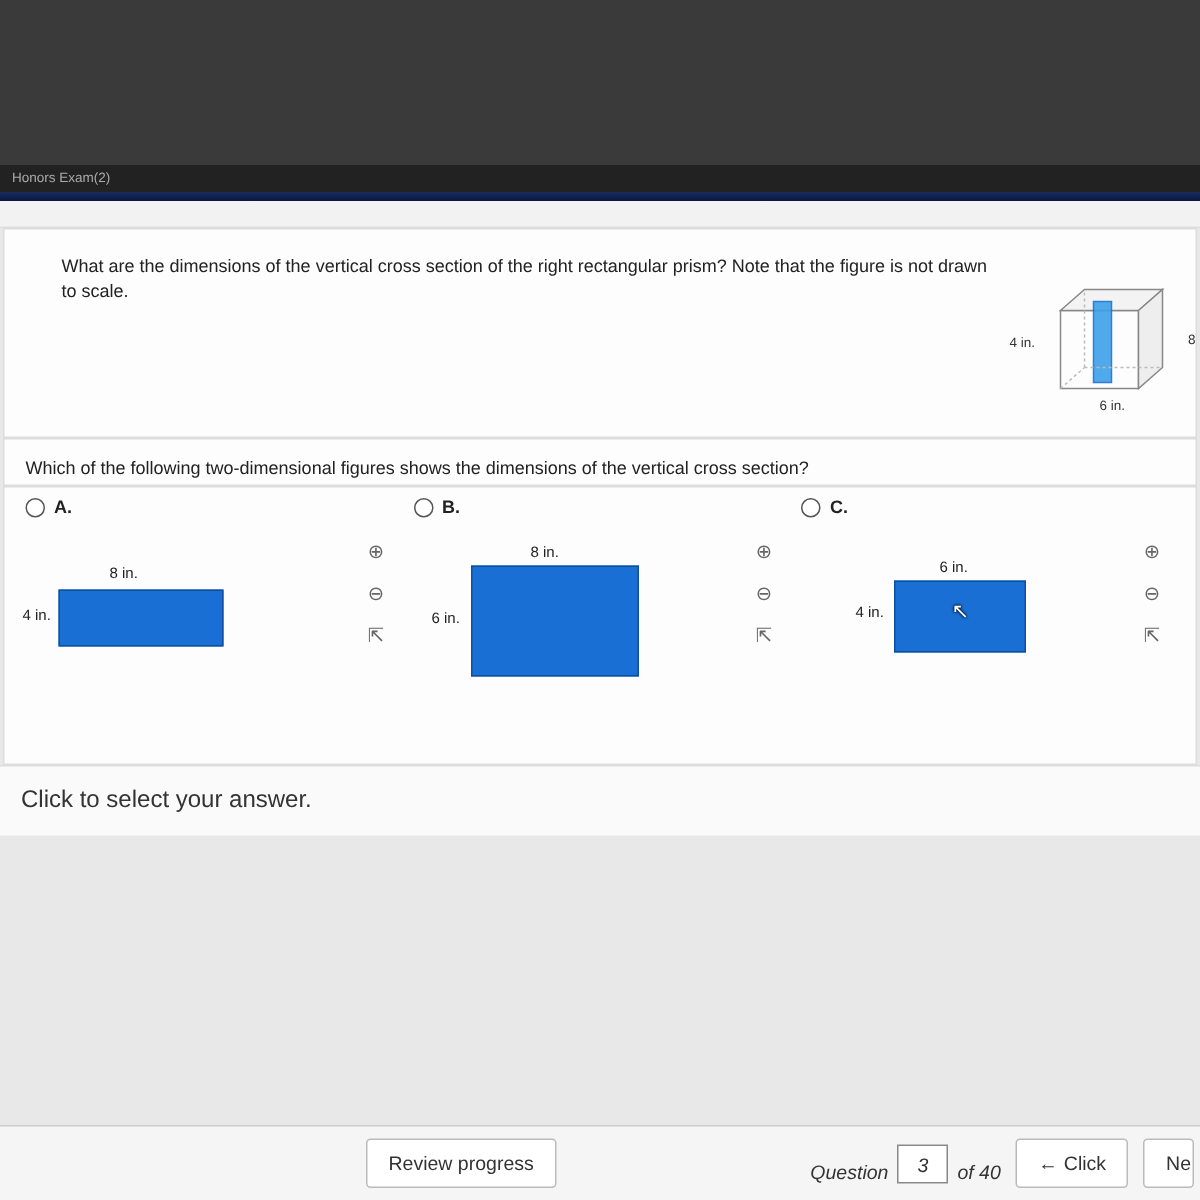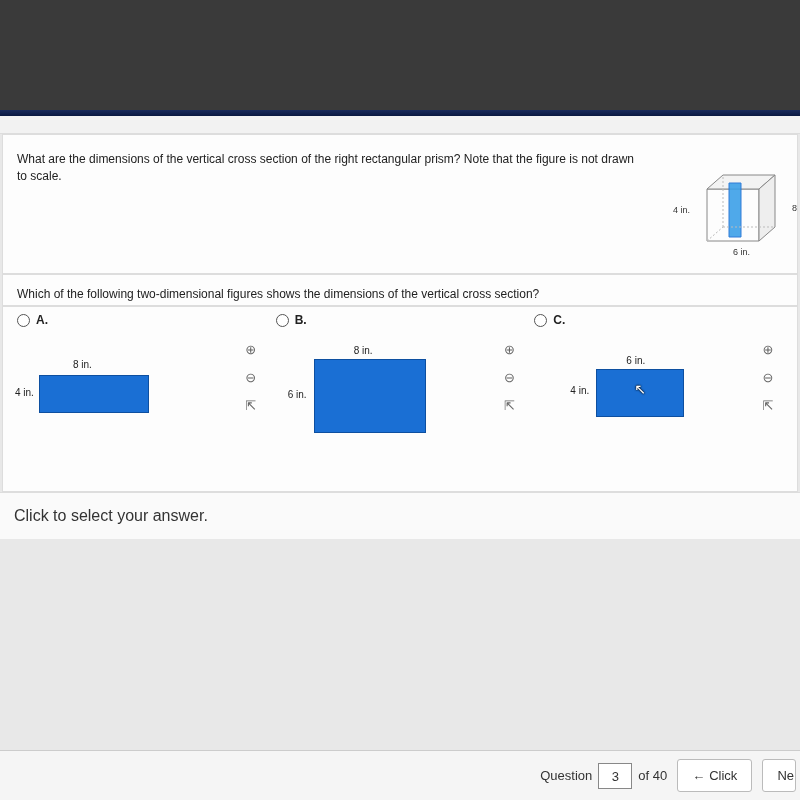--- a/index.html
+++ b/index.html
@@ -41,20 +41,21 @@
   .question-panel {
     padding: 16px 14px 8px 14px;
     min-height: 140px;
     position: relative;
   }
   .question-text {
     font-size: 12px;
     color: #222;
     line-height: 1.4;
     max-width: 620px;
+    margin-left: 24px;
   }
   .prism-fig {
     position: absolute;
     right: 6px;
     top: 34px;
     width: 96px;
     font-size: 9px;
     color: #333;
   }
   .sub-panel {
@@ -142,21 +143,21 @@
   }
   .review {
     padding: 8px 14px;
     border: 1px solid #bbb;
     background: #fff;
     border-radius: 3px;
     margin-right: auto;
     margin-left: 240px;
     font-size: 13px;
   }
-  .qn-group { display:flex; align-items:center; gap:6px; font-size:13px;}
+  .qn-group { display:flex; align-items:flex-end; gap:6px; font-size:13px;font-style:italic;}
   .qn-box {
     width: 34px; height: 26px;
     border: 1px solid #888;
     background: #fff;
     text-align: center;
     line-height: 26px;
     font-size: 13px;
   }
   .nav-btn {
     padding: 8px 14px;
@@ -173,20 +174,21 @@
     font-size:14px;
     color:#fff;
     text-shadow: 0 0 2px #000, 0 0 2px #000;
     pointer-events:none;
   }
 </style>
 </head>
 <body>
 
 <div class="screen">
+  <div class="top-bar">Honors Exam(2)</div>
   <div class="accent"></div>
   <div class="gap"></div>
 
   <div class="panel question-panel">
     <div class="question-text">What are the dimensions of the vertical cross section of the right rectangular prism? Note that the figure is not drawn to scale.</div>
 
     <div class="prism-fig">
       <svg width="96" height="88" viewBox="0 0 96 88">
         <polygon points="12,20 64,20 64,72 12,72" fill="#fdfdfd" stroke="#888" stroke-width="1"></polygon>
         <polygon points="12,20 28,6 80,6 64,20" fill="#f3f3f3" stroke="#888" stroke-width="1"></polygon>
@@ -258,20 +260,21 @@
           <span class="tool-btn">⇱</span>
         </div>
       </div>
     </div>
 
   </div>
 
   <div class="instruction">Click to select your answer.</div>
 
   <div class="footer">
+    <div class="review">Review progress</div>
     <div class="qn-group">
       <span>Question</span>
       <span class="qn-box">3</span>
       <span>of 40</span>
     </div>
     <div class="nav-btn">
       <span>←</span>
       <span>Click</span>
     </div>
     <div class="nav-btn" style="padding-right:1px;">

